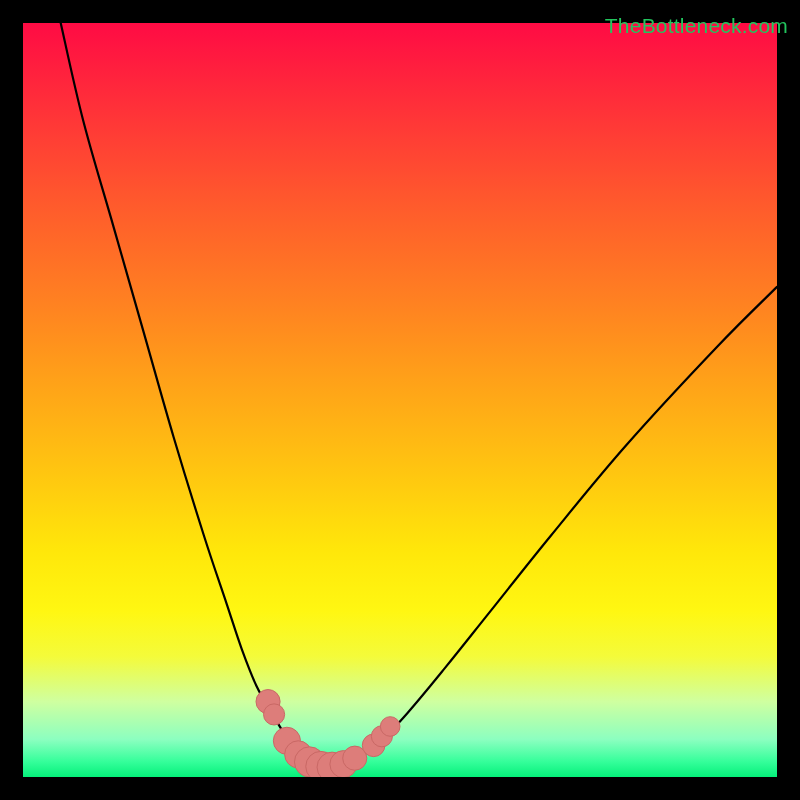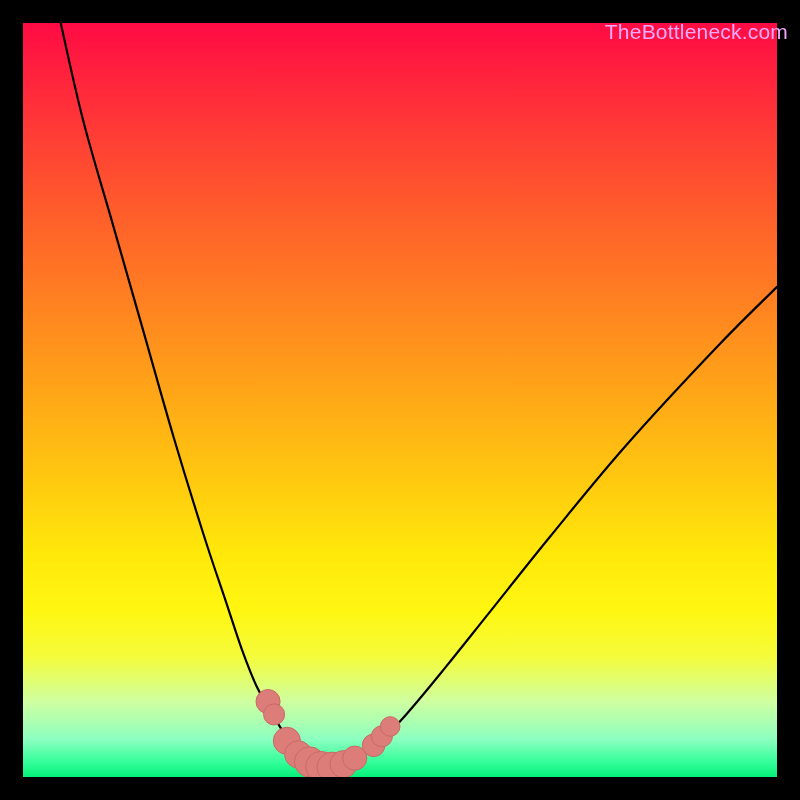--- a/index.html
+++ b/index.html
@@ -45,23 +45,23 @@
       #34fe9a 98%,
       #05f07a 100%
     );
   }
   .svg-layer {
     position: absolute;
     inset: 0;
   }
   .watermark {
     position: absolute;
-    top: 20px;
+    top: 14px;
     right: 12px;
-    color: #f0abfc;
+    color: #22c55e;
     font-size: 21px;
     letter-spacing: 0.2px;
     font-weight: 400;
   }
 </style>
 </head>
 <body>
 
 <div class="frame">
   <div class="plot-area">

